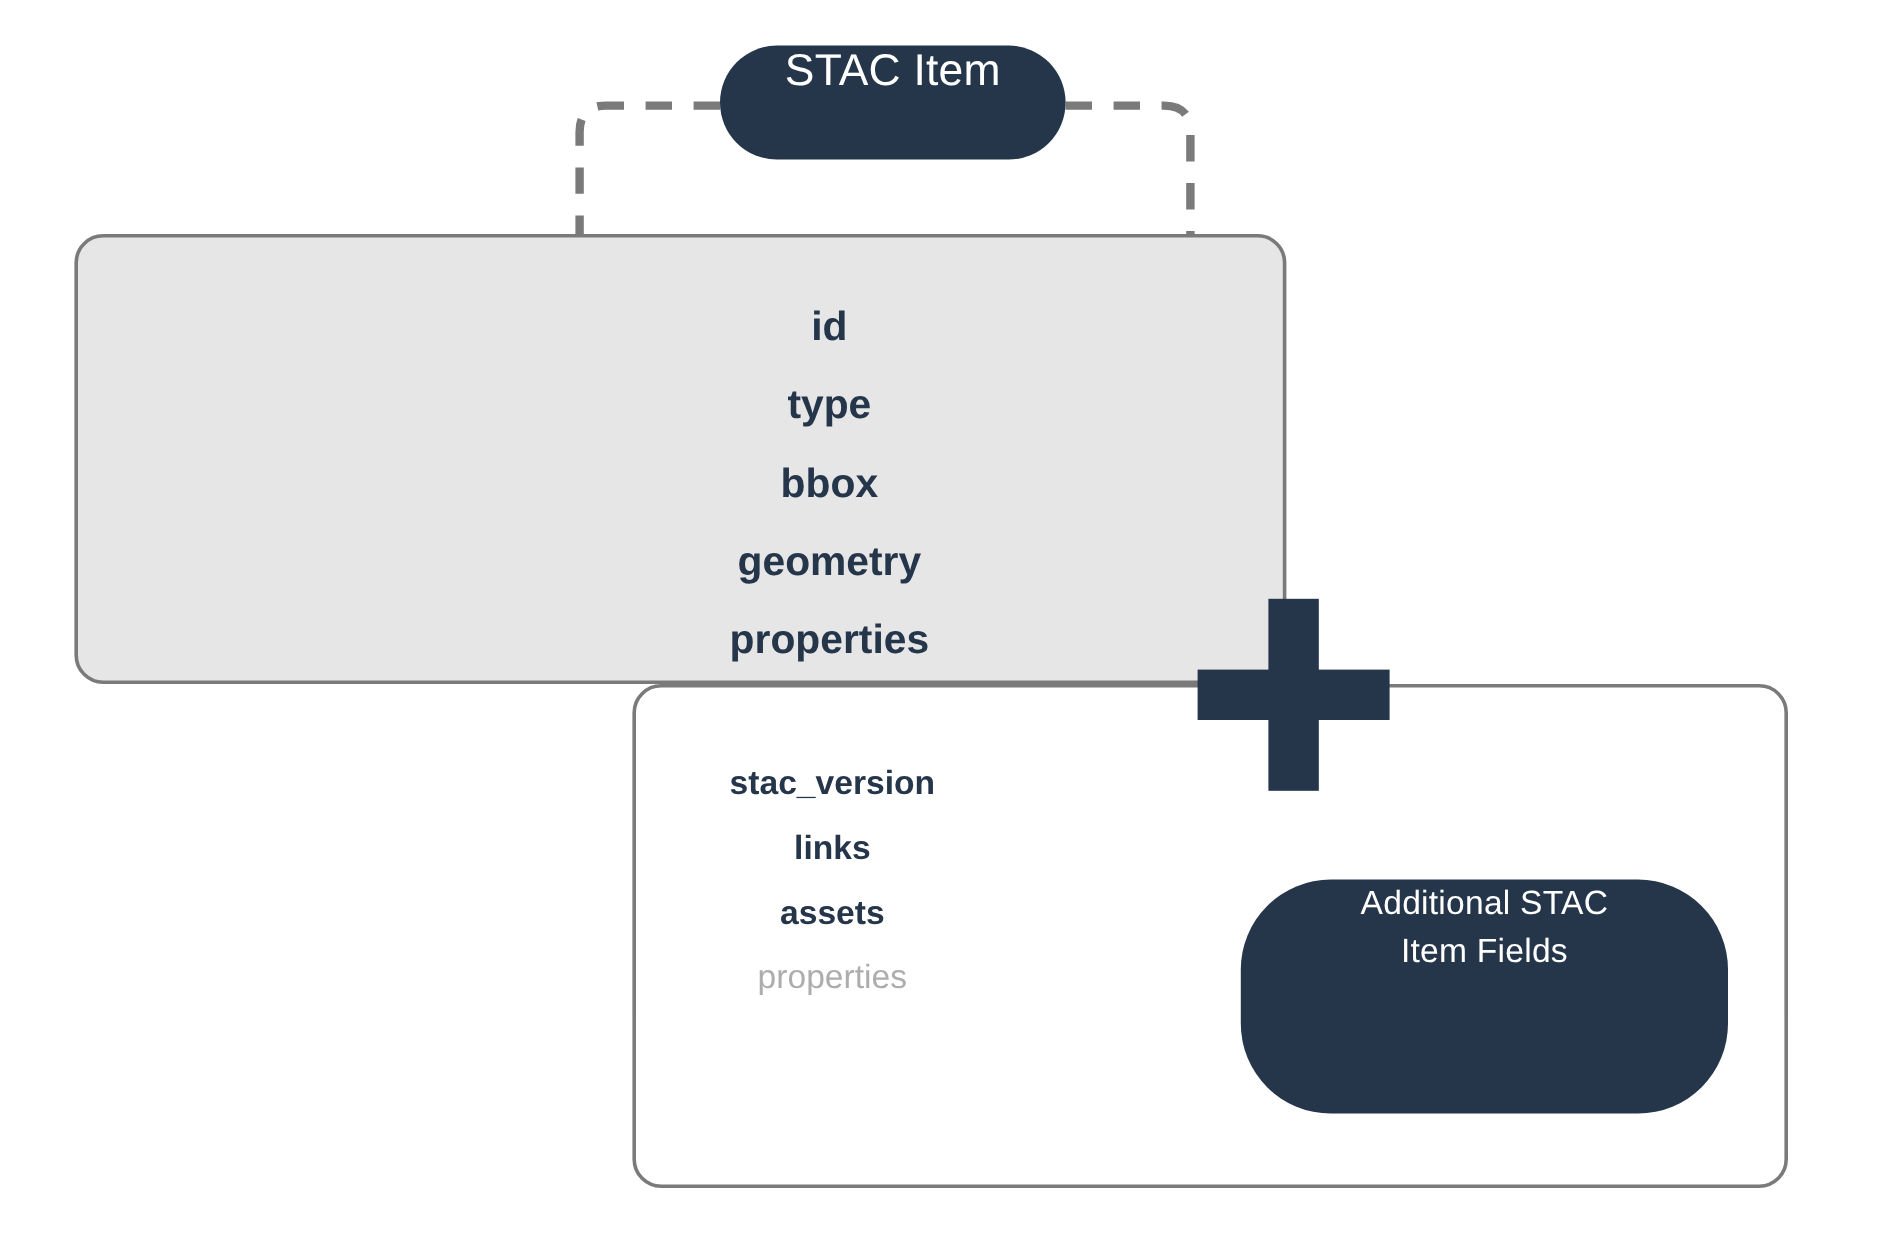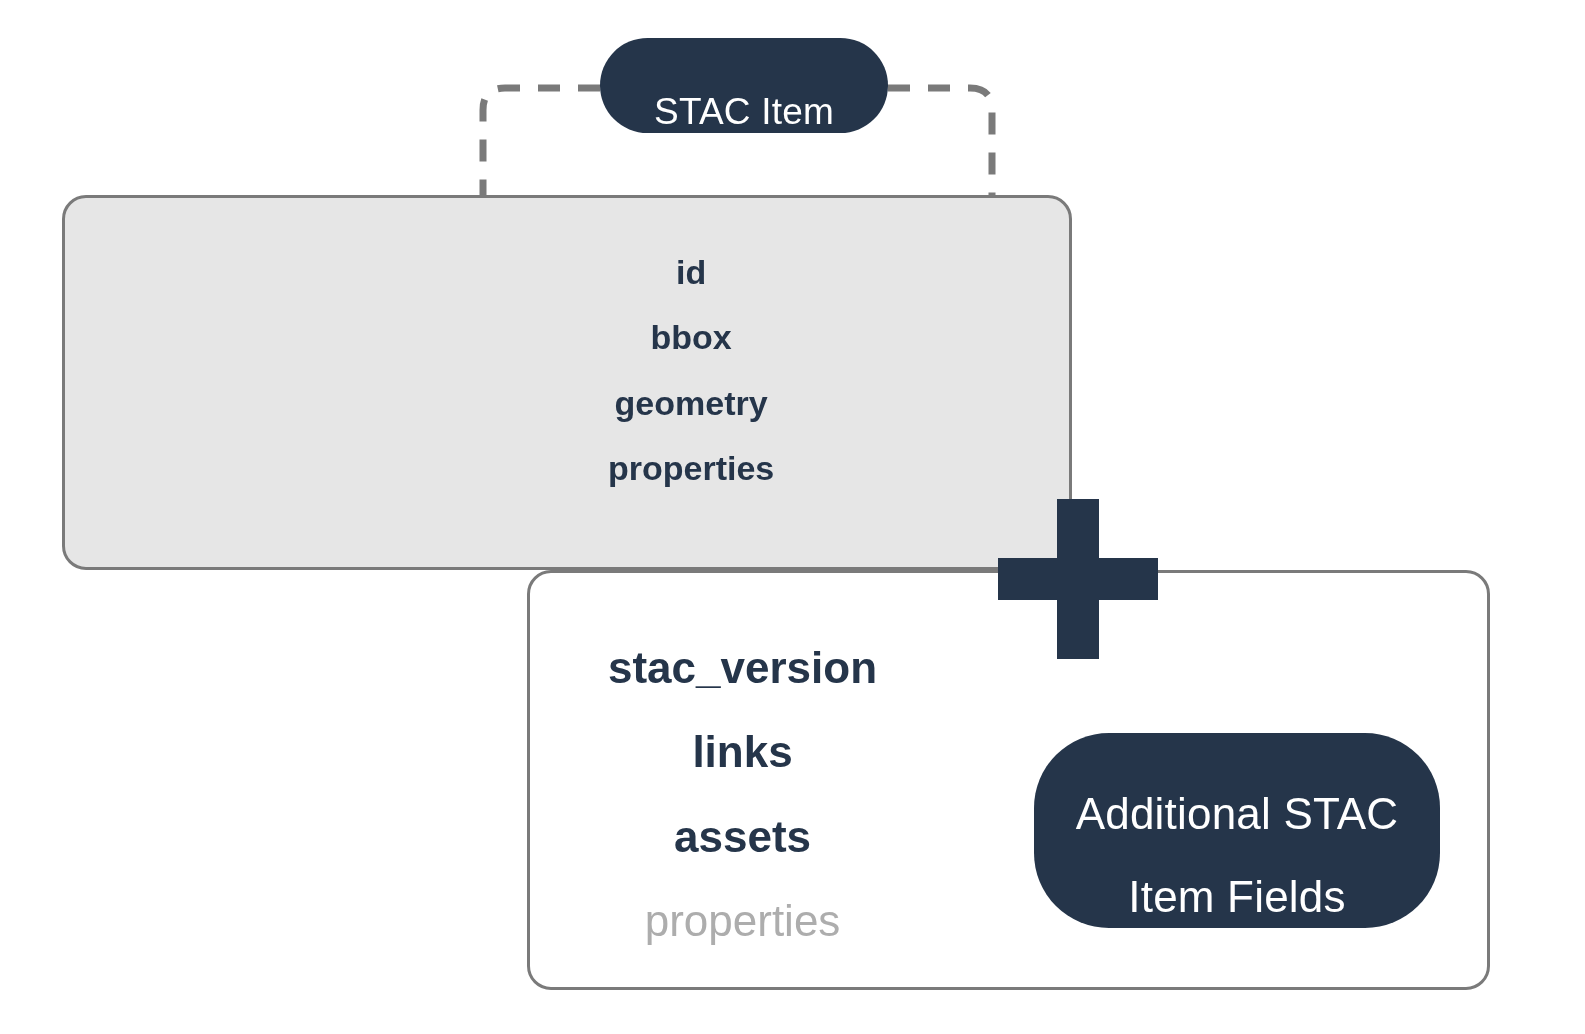--- a/index.html
+++ b/index.html
@@ -55,21 +55,21 @@
   }
 
   
   .pill {
     position: absolute;
     background: #25354a;
     color: #ffffff;
     display: flex;
     flex-direction: column;
     align-items: center;
-    justify-content: flex-end;
+    justify-content: flex-start;
     text-align: center;
     font-weight: 400;
     letter-spacing: 0.2px;
     box-sizing: border-box;
   }
   .pill .line { display: block; white-space: nowrap; }
 
   #pill-stac-item {
     left: 600px;
     top: 38px;
@@ -90,24 +90,23 @@
     line-height: 1.42;
     z-index: 6;
   }
 
   #pill-additional-fields {
     left: 1034px;
     top: 733px;
     width: 406px;
     height: 195px;
     border-radius: 75px;
-    font-size: 44px;
+    font-size: 28px;
     line-height: 1.42;
     z-index: 6;
-    gap: 20px;
   }
 
   
   .field-list {
     position: absolute;
     margin: 16px;
     padding: 0;
     list-style: none;
     text-align: center;
   }
@@ -120,21 +119,21 @@
     top: 224px;
     font-size: 34px;
     line-height: 1.92;
     font-weight: 700;
     color: #25354a;
   }
 
   #additional-fields {
     left: 592px;
     top: 610px;
-    font-size: 44px;
+    font-size: 28px;
     line-height: 1.92;
   }
   #additional-fields li.required {
     font-weight: 700;
     color: #25354a;
   }
   #additional-fields li.optional {
     font-weight: 400;
     color: #adadad;
   }
@@ -179,20 +178,21 @@
 
   <div id="additional-panel"></div>
 
   <div class="pill" id="pill-stac-item">
     <span class="line">STAC Item</span>
   </div>
 
 
   <ul class="field-list" id="geojson-fields">
     <li>id</li>
+    <li>type</li>
     <li>bbox</li>
     <li>geometry</li>
     <li>properties</li>
   </ul>
 
   <div id="plus-sign">
     <div class="bar bar-v"></div>
     <div class="bar bar-h"></div>
   </div>
 

